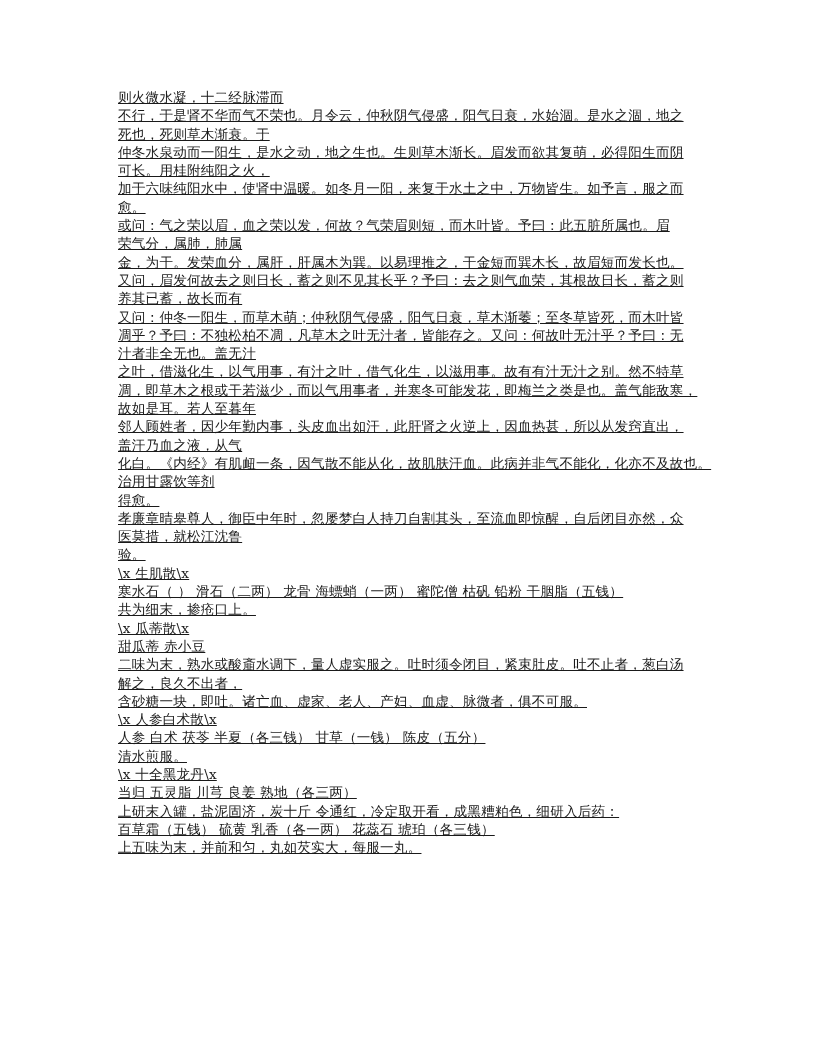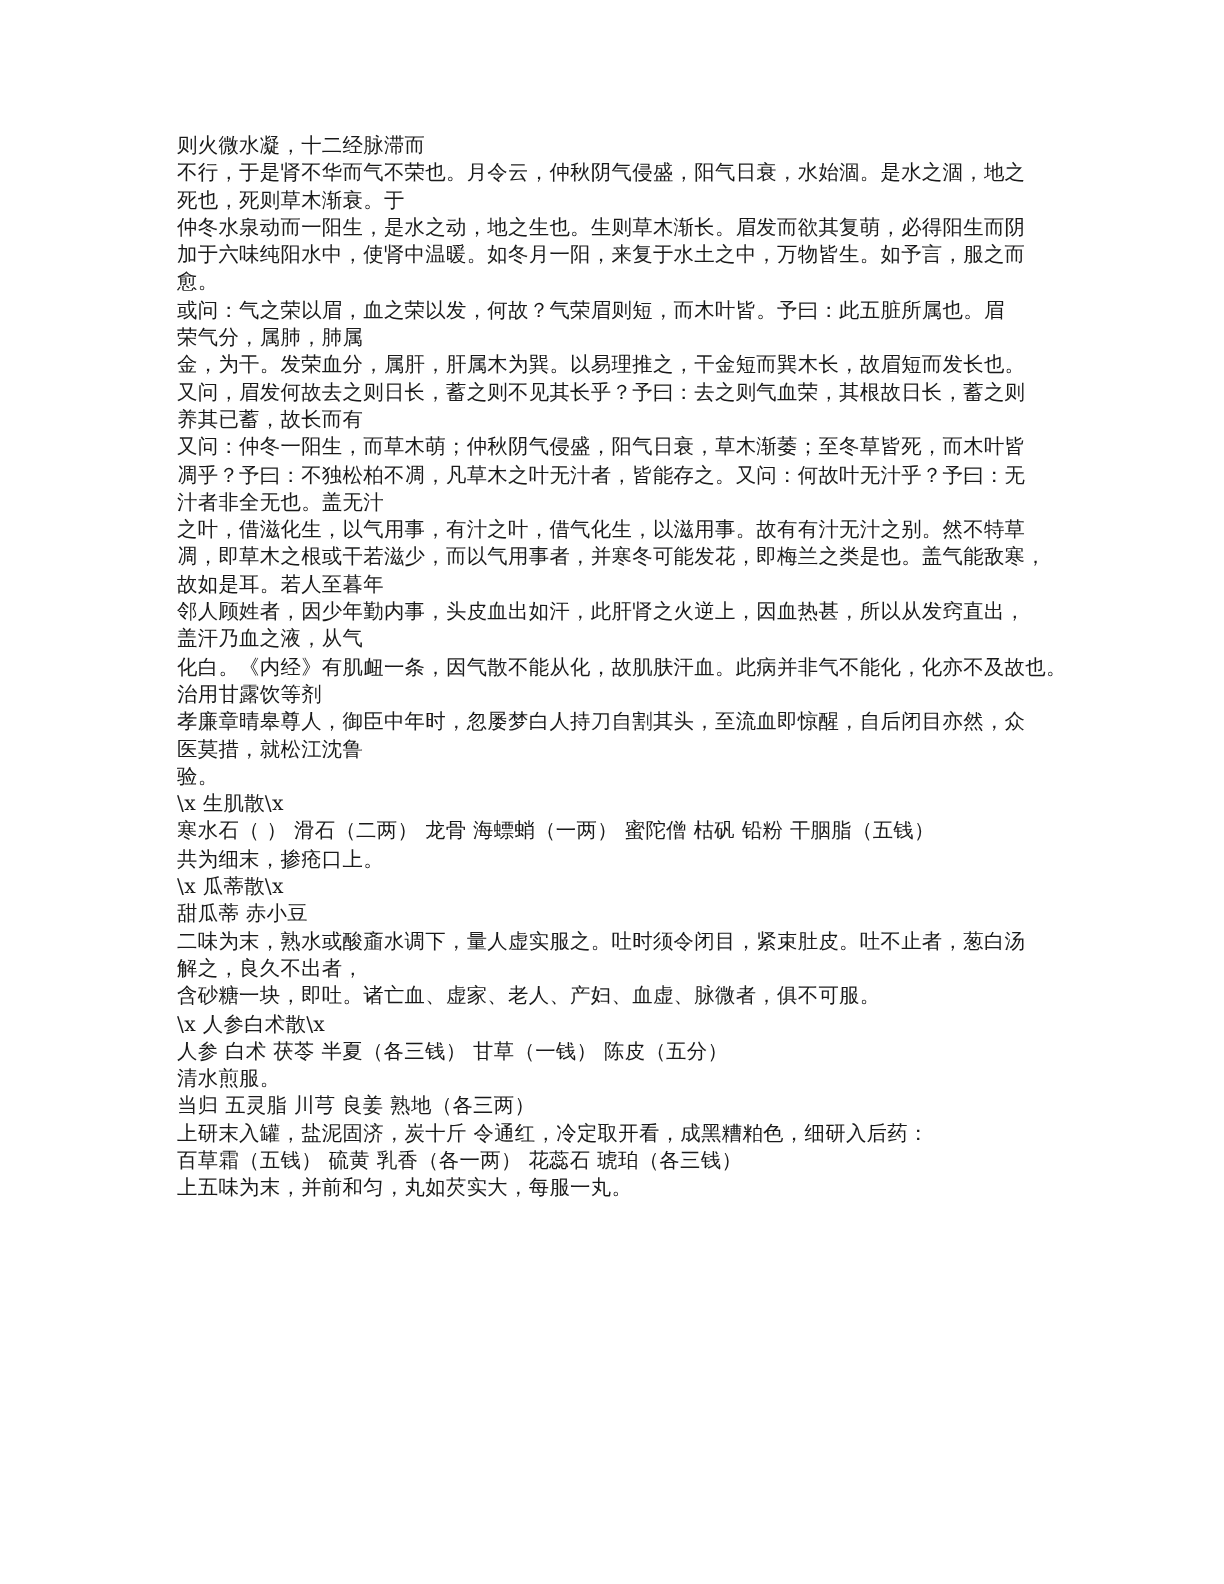--- a/index.html
+++ b/index.html
@@ -21,58 +21,62 @@
       top: 88px;
       width: 586px;
     }
     .line {
       font-size: 13.6px;
       line-height: 18.3px;
       height: 18.3px;
       white-space: nowrap;
       overflow: visible;
       letter-spacing: 0.2px;
+      text-decoration: underline;
     }
   </style>
 </head>
 <body>
 
 <div class="page">
   <div class="line">则火微水凝，十二经脉滞而</div>
   <div class="line">不行，于是肾不华而气不荣也。月令云，仲秋阴气侵盛，阳气日衰，水始涸。是水之涸，地之</div>
   <div class="line">死也，死则草木渐衰。于</div>
   <div class="line">仲冬水泉动而一阳生，是水之动，地之生也。生则草木渐长。眉发而欲其复萌，必得阳生而阴</div>
+  <div class="line">可长。用桂附纯阳之火，</div>
   <div class="line">加于六味纯阳水中，使肾中温暖。如冬月一阳，来复于水土之中，万物皆生。如予言，服之而</div>
   <div class="line">愈。</div>
   <div class="line">或问：气之荣以眉，血之荣以发，何故？气荣眉则短，而木叶皆。予曰：此五脏所属也。眉</div>
   <div class="line">荣气分，属肺，肺属</div>
   <div class="line">金，为干。发荣血分，属肝，肝属木为巽。以易理推之，干金短而巽木长，故眉短而发长也。</div>
   <div class="line">又问，眉发何故去之则日长，蓄之则不见其长乎？予曰：去之则气血荣，其根故日长，蓄之则</div>
   <div class="line">养其已蓄，故长而有</div>
   <div class="line">又问：仲冬一阳生，而草木萌；仲秋阴气侵盛，阳气日衰，草木渐萎；至冬草皆死，而木叶皆</div>
   <div class="line">凋乎？予曰：不独松柏不凋，凡草木之叶无汁者，皆能存之。又问：何故叶无汁乎？予曰：无</div>
   <div class="line">汁者非全无也。盖无汁</div>
   <div class="line">之叶，借滋化生，以气用事，有汁之叶，借气化生，以滋用事。故有有汁无汁之别。然不特草</div>
   <div class="line">凋，即草木之根或干若滋少，而以气用事者，并寒冬可能发花，即梅兰之类是也。盖气能敌寒，</div>
   <div class="line">故如是耳。若人至暮年</div>
   <div class="line">邻人顾姓者，因少年勤内事，头皮血出如汗，此肝肾之火逆上，因血热甚，所以从发窍直出，</div>
   <div class="line">盖汗乃血之液，从气</div>
   <div class="line">化白。《内经》有肌衄一条，因气散不能从化，故肌肤汗血。此病并非气不能化，化亦不及故也。</div>
   <div class="line">治用甘露饮等剂</div>
+  <div class="line">得愈。</div>
   <div class="line">孝廉章晴皋尊人，御臣中年时，忽屡梦白人持刀自割其头，至流血即惊醒，自后闭目亦然，众</div>
   <div class="line">医莫措，就松江沈鲁</div>
   <div class="line">验。</div>
   <div class="line">\x 生肌散\x</div>
   <div class="line">寒水石（ ）  滑石（二两）  龙骨 海螵蛸（一两）  蜜陀僧 枯矾 铅粉 干胭脂（五钱）</div>
   <div class="line">共为细末，掺疮口上。</div>
   <div class="line">\x 瓜蒂散\x</div>
   <div class="line">甜瓜蒂 赤小豆</div>
   <div class="line">二味为末，熟水或酸齑水调下，量人虚实服之。吐时须令闭目，紧束肚皮。吐不止者，葱白汤</div>
   <div class="line">解之，良久不出者，</div>
   <div class="line">含砂糖一块，即吐。诸亡血、虚家、老人、产妇、血虚、脉微者，俱不可服。</div>
   <div class="line">\x 人参白术散\x</div>
   <div class="line">人参 白术 茯苓 半夏（各三钱）  甘草（一钱）  陈皮（五分）</div>
   <div class="line">清水煎服。</div>
+  <div class="line">\x 十全黑龙丹\x</div>
   <div class="line">当归 五灵脂 川芎 良姜 熟地（各三两）</div>
   <div class="line">上研末入罐，盐泥固济，炭十斤 令通红，冷定取开看，成黑糟粕色，细研入后药：</div>
   <div class="line">百草霜（五钱）  硫黄 乳香（各一两）  花蕊石 琥珀（各三钱）</div>
   <div class="line">上五味为末，并前和匀，丸如芡实大，每服一丸。</div>
 </div>
 
 </body></html>

